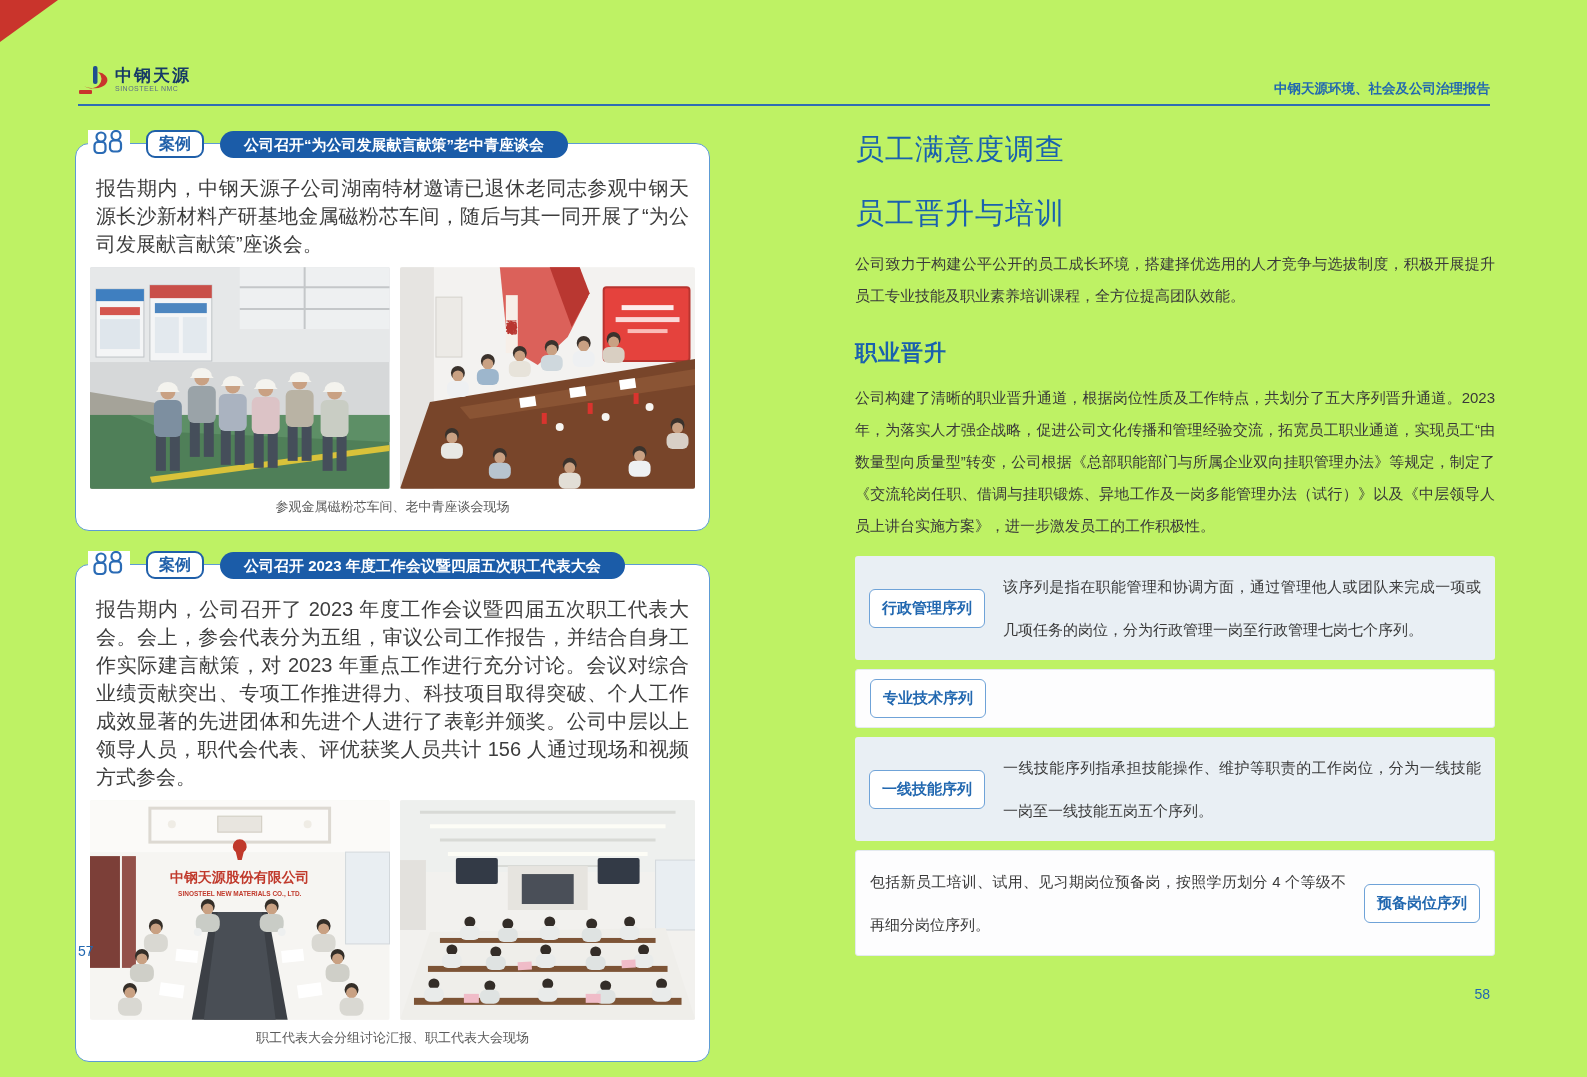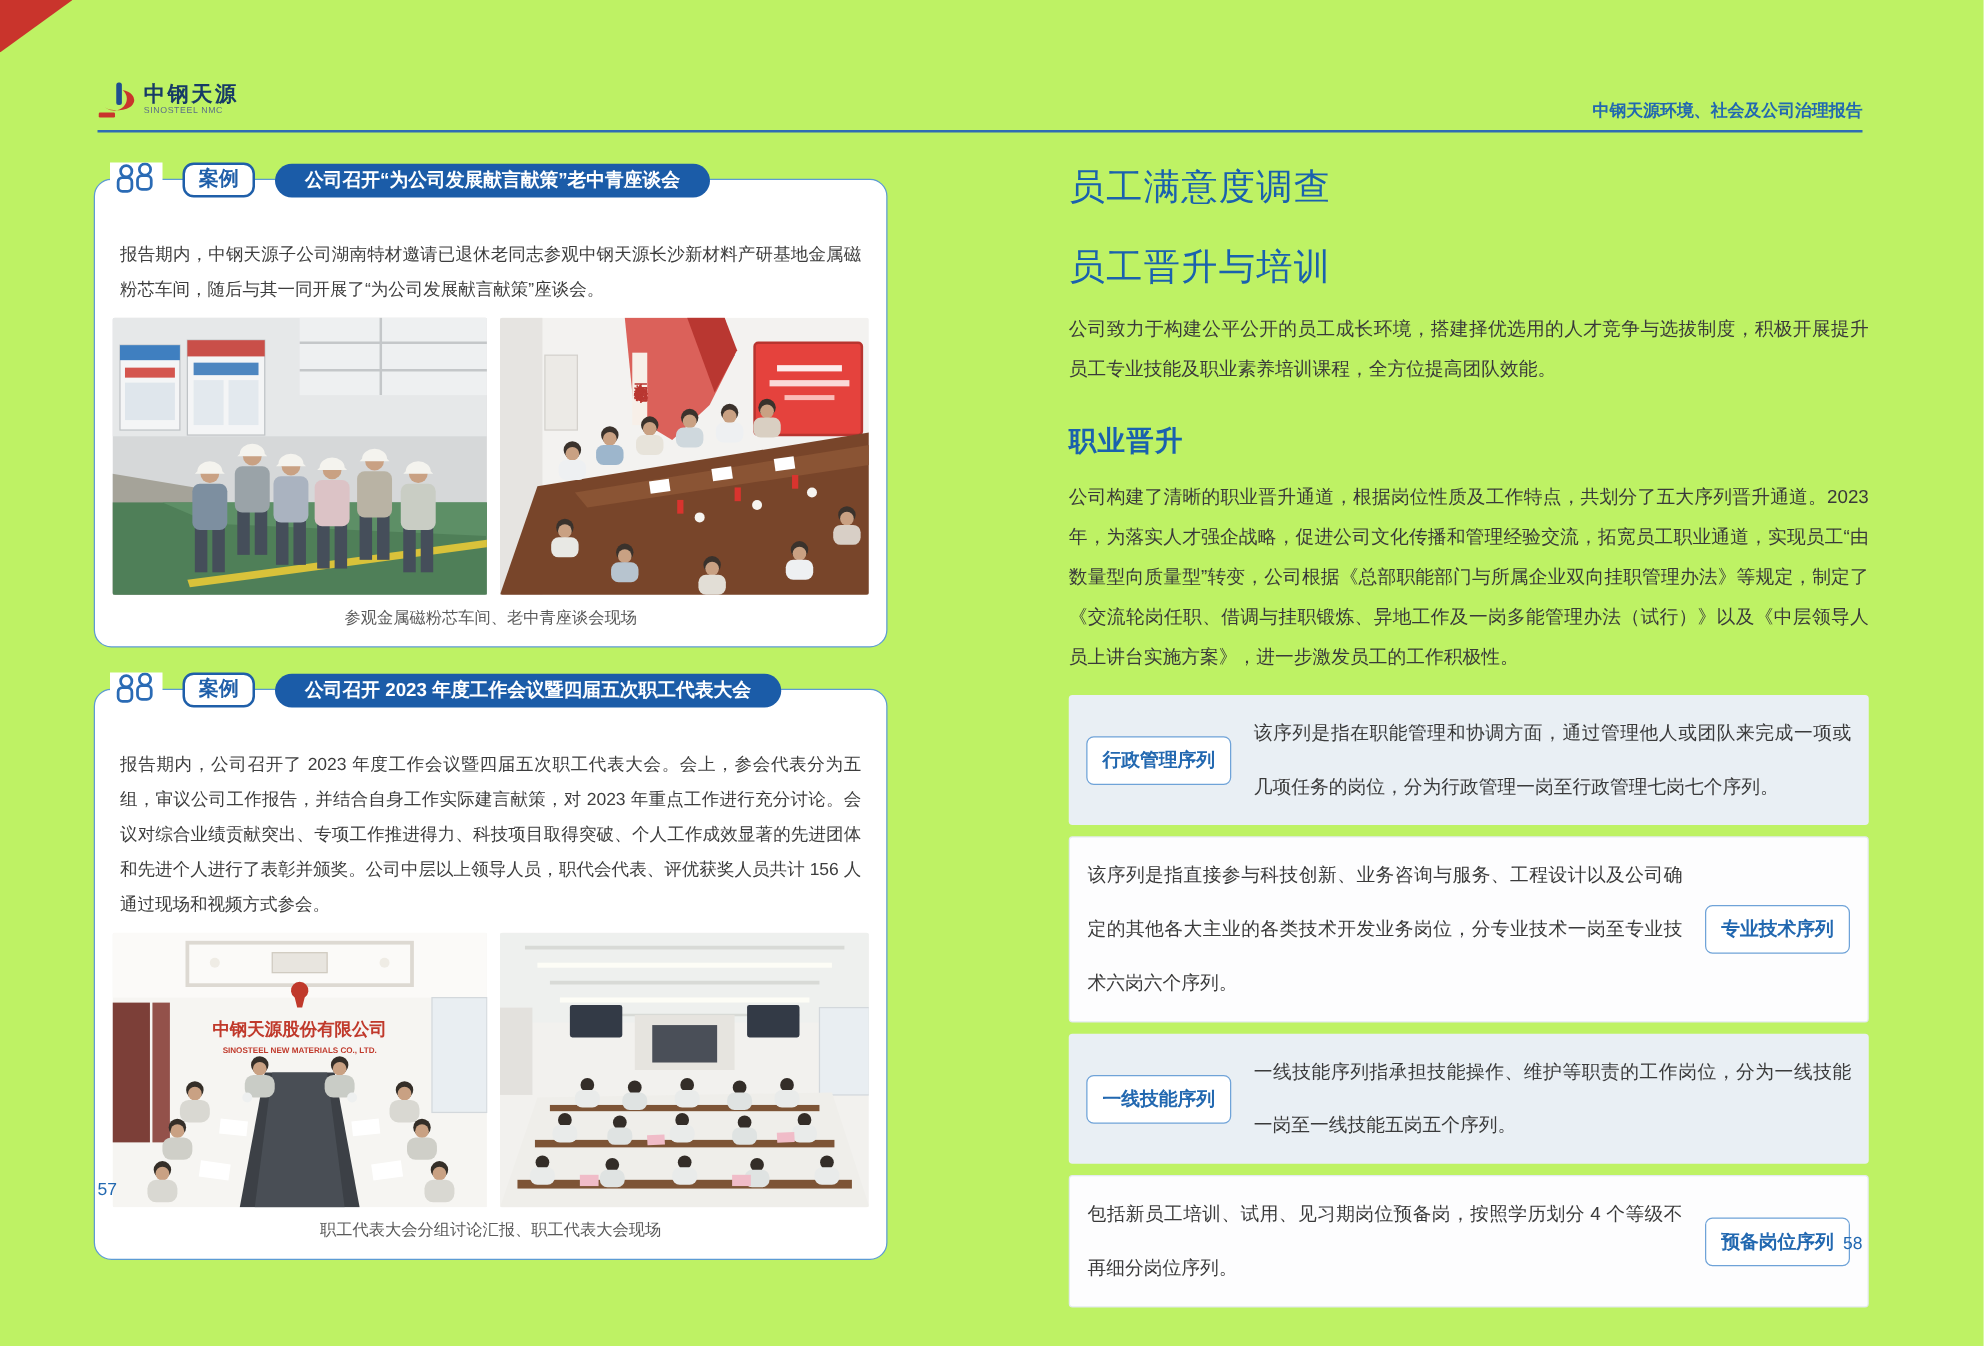--- a/index.html
+++ b/index.html
@@ -22,21 +22,21 @@
   
   .left-col { position:absolute; left:75px; top:143px; width:635px; }
   .case-box { position:relative; border:1.5px solid #5d9bd3; border-radius:14px; padding:30px 14px 10px 14px; background:#fff; }
   .case-box + .case-box { margin-top:33px; }
   .case-head { position:absolute; top:-15px; left:12px; height:30px; display:flex; align-items:center; gap:16px; }
   .case-icon { background:#fff; padding:0 3px; display:flex; align-items:center; }
   .case-label { background:#fff; border:2px solid #1f5fa9; color:#1f5fa9; font-weight:bold; font-size:16px;
     border-radius:9px; padding:1px 11px; line-height:22px; }
   .case-title { background:#1b5ca8; color:#fff; font-weight:bold; font-size:15px; border-radius:14px;
     padding:4px 24px; line-height:19px; white-space:nowrap; }
-  .case-body { font-size:14px; color:#3d3d3d; line-height:28px; text-align:justify; padding:0 6px;margin-top:15px; }
+  .case-body { font-size:20px; color:#3d3d3d; line-height:28px; text-align:justify; padding:0 6px; }
   .photo-row { display:flex; gap:10px; justify-content:center; margin-top:9px; }
   .photo-row svg { display:block; border-radius:2px; }
   .photo-caption { text-align:center; font-size:13px; color:#5a5a5a; margin:9px 0 4px; }
   .page-num-left { position:absolute; left:3px; top:800px; font-size:14px; color:#2268b0; }
 
   
   .right-col { position:absolute; left:855px; top:130px; width:640px; }
   .h1 { font-size:29px; font-weight:normal; color:#1a61ae; letter-spacing:1px; }
   .h2 { font-size:22px; font-weight:bold; color:#1a61ae; letter-spacing:1px; margin-top:26px; }
   .para { font-size:15px; color:#3a3a3a; line-height:32px; text-align:justify; margin-top:14px; }
@@ -290,21 +290,20 @@
     <div class="h2">职业晋升</div>
     <p class="para">公司构建了清晰的职业晋升通道，根据岗位性质及工作特点，共划分了五大序列晋升通道。2023 年，为落实人才强企战略，促进公司文化传播和管理经验交流，拓宽员工职业通道，实现员工“由数量型向质量型”转变，公司根据《总部职能部门与所属企业双向挂职管理办法》等规定，制定了《交流轮岗任职、借调与挂职锻炼、异地工作及一岗多能管理办法（试行）》以及《中层领导人员上讲台实施方案》，进一步激发员工的工作积极性。</p>
 
 
     <div class="channels">
       <div class="channel-row row-tint">
         <span class="badge">行政管理序列</span>
         <span class="chan-text">该序列是指在职能管理和协调方面，通过管理他人或团队来完成一项或几项任务的岗位，分为行政管理一岗至行政管理七岗七个序列。</span>
       </div>
       <div class="channel-row row-light">
-        <span class="chan-text">该序列是指直接参与科技创新、业务咨询与服务、工程设计以及公司确定的其他各大主业的各类技术开发业务岗位，分专业技术一岗至专业技术六岗六个序列。</span>
         <span class="badge">专业技术序列</span>
       </div>
       <div class="channel-row row-tint">
         <span class="badge">一线技能序列</span>
         <span class="chan-text">一线技能序列指承担技能操作、维护等职责的工作岗位，分为一线技能一岗至一线技能五岗五个序列。</span>
       </div>
       <div class="channel-row row-light">
         <span class="chan-text">包括新员工培训、试用、见习期岗位预备岗，按照学历划分 4 个等级不再细分岗位序列。</span>
         <span class="badge">预备岗位序列</span>
       </div>

